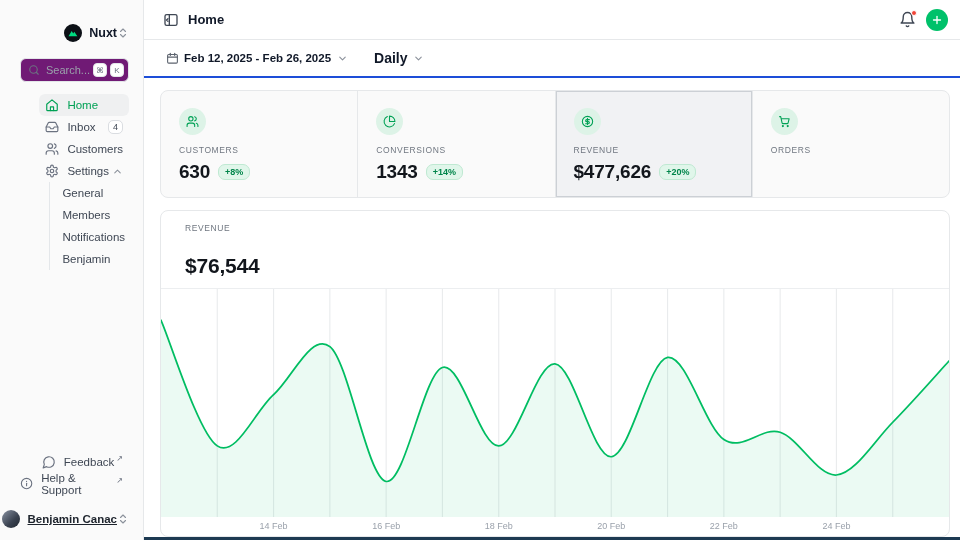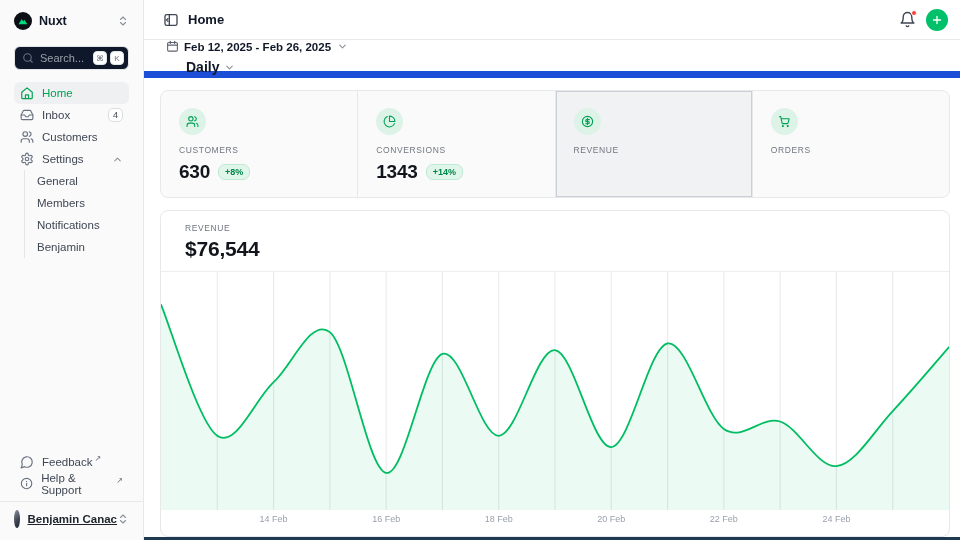--- a/index.html
+++ b/index.html
@@ -1,26 +1,26 @@
 <!DOCTYPE html>
 <html><head>
 <meta charset="utf-8">
 <style>
   * { margin:0; padding:0; box-sizing:border-box; }
   html,body { width:960px; height:540px; overflow:hidden; }
   body { font-family:"Liberation Sans","DejaVu Sans",sans-serif; background:#fff; color:#12161c; display:flex; font-size:11.5px; }
   svg { display:block; }
 
   
-  .sidebar { width:144px; min-width:144px; background:#fafafa; border-right:1px solid #e6e8ea; display:flex; flex-direction:column; padding:10px 14px 8px 14px; }
+  .sidebar { width:144px; min-width:144px; background:#fafafa; border-right:1px solid #e6e8ea; display:flex; flex-direction:column; padding:22px 14px 8px 14px;align-items:flex-end; }
   .ws-row { display:flex; align-items:center; height:22px; margin-bottom:14px; cursor:pointer; }
   .ws-logo { width:18px; height:18px; border-radius:50%; background:#0c1016; display:flex; align-items:center; justify-content:center; margin-right:7px; }
   .ws-name { font-size:12.5px; font-weight:700; color:#101828; flex:1; }
   .muted-ic { color:#8b919b; }
-  .search-box { height:24px; background:#0f172a; border:1px solid #e3e6e9; border-radius:6px; display:flex; align-items:center; padding:0 4px 0 7px; margin-bottom:12px; }
+  .search-box { height:24px; background:#701a75; border:1px solid #e3e6e9; border-radius:6px; display:flex; align-items:center; padding:0 4px 0 7px; margin-bottom:12px; }
   .search-box .ph { color:#9aa1ab; flex:1; margin-left:6px; font-size:11px; }
   .kbd { border:1px solid #e3e6e9; background:#fff; border-radius:4px; font-size:8px; color:#6b7280; height:14px; min-width:14px; padding:0 2px; display:flex; align-items:center; justify-content:center; margin-left:3px; }
   .nav-item { height:22px; display:flex; align-items:center; border-radius:6px; padding:0 6px; color:#3f4754; cursor:pointer; }
   .nav-item .lbl { margin-left:8px; font-weight:500; }
   .nav-item.active { background:#eff0f1; color:#00a155; }
   .nav-item.active .lbl { color:#00a155; }
   .nav-ic { width:14px; height:14px; color:#6b7280; }
   .nav-item.active .nav-ic { color:#00a155; }
   .trail { margin-left:auto; color:#8b919b; }
   .badge-count { margin-left:auto; border:1px solid #dadde1; background:#fff; border-radius:5px; font-size:9px; color:#3f4754; padding:0 4px; height:14px; line-height:13px; }
@@ -37,21 +37,21 @@
 
   
   .main { flex:1; display:flex; flex-direction:column; position:relative; background:#fff; min-width:0; }
   .topbar { height:40px; border-bottom:1px solid #e6e8ea; display:flex; align-items:center; padding:0 12px 0 19px; }
   .collapse-btn { width:16px; height:16px; color:#3f4754; cursor:pointer; }
   .page-title { font-size:13px; font-weight:700; color:#101828; margin-left:9px; }
   .topbar-right { margin-left:auto; display:flex; align-items:center; gap:10px; }
   .bell-wrap { position:relative; width:17px; height:17px; color:#3f4754; cursor:pointer; }
   .dot { position:absolute; top:-1px; right:-1px; width:6px; height:6px; border-radius:50%; background:#f04438; border:1px solid #fff; }
   .plus-btn { width:22px; height:22px; border-radius:50%; background:#00c16a; color:#fff; display:flex; align-items:center; justify-content:center; cursor:pointer; border:none; }
-  .toolbar { height:38px; border-bottom:7px solid #1d4ed8; display:flex; align-items:flex-start; padding-left:22px; gap:6px;flex-direction:column; }
+  .toolbar { height:38px; border-bottom:2px solid #1d4ed8; display:flex; align-items:center; padding-left:22px; gap:6px; }
   .cal-ic { width:13px; height:13px; color:#5c636e; }
   .range-lbl { font-size:11.5px; font-weight:600; color:#101828; margin-left:5px; }
   .chev { width:11px; height:11px; color:#8b919b; }
   .interval { display:flex; align-items:center; gap:5px; margin-left:20px; cursor:pointer; }
   .interval .lbl { font-size:14px; font-weight:600; color:#101828; }
   .range-ctl { display:flex; align-items:center; cursor:pointer; }
 
   .content { flex:1; padding:12px 10px 3px 16px; display:flex; flex-direction:column; min-height:0; }
 
   
@@ -63,24 +63,24 @@
   .ic-circle svg { width:13px; height:13px; }
   .stat-label { font-size:8.5px; letter-spacing:.6px; color:#707781; font-weight:500; margin-bottom:6px; }
   .stat-row { display:flex; align-items:center; gap:8px; }
   .stat-value { font-size:19px; font-weight:700; color:#12161c; letter-spacing:-.2px; }
   .delta { font-size:9px; font-weight:700; color:#00854a; background:#e0f6ea; border:1px solid #bfe9d2; border-radius:7px; padding:2px 6px; }
 
   
   .chart-card { flex:1; border:1px solid #e6e8ea; border-radius:8px; background:#fff; display:flex; flex-direction:column; overflow:hidden; min-height:0; }
   .chart-head { padding:12px 24px 10px 24px; border-bottom:1px solid #eceef0; }
   .chart-label { font-size:8.5px; letter-spacing:.6px; color:#707781; font-weight:500; }
-  .chart-value { font-size:21px; font-weight:700; color:#12161c; margin-top:4px; letter-spacing:-.2px; }
+  .chart-value { font-size:21px; font-weight:700; color:#12161c; margin-top:21px; letter-spacing:-.2px; }
   .chart-plot { flex:1; position:relative; min-height:0; }
   .chart-plot svg { position:absolute; inset:0; width:100%; height:100%; }
-  .x-labels { height:26px; position:relative; }
+  .x-labels { height:19px; position:relative; }
   .x-labels span { position:absolute; top:4px; transform:translateX(-50%); font-size:9px; color:#9aa1ab; white-space:nowrap; }
 
   .bottom-strip { position:absolute; left:0; right:0; bottom:0; height:3px; background:#1d3a52; z-index:6; }
 </style>
 </head>
 <body>
 
 <aside class="sidebar">
   <div class="ws-row">
     <span class="ws-logo">
@@ -295,20 +295,24 @@
       </div>
       <div class="stat-card selected">
         <div class="ic-circle">
           <svg viewBox="0 0 24 24" fill="none" stroke="currentColor" stroke-width="2" stroke-linecap="round" stroke-linejoin="round">
               <circle cx="12" cy="12" r="9.5"></circle>
               <path d="M15.5 8.5h-5a1.9 1.9 0 1 0 0 3.8h3a1.9 1.9 0 1 1 0 3.8h-5"></path>
               <path d="M12 6.3v11.4"></path>
             </svg>
         </div>
         <div class="stat-label">REVENUE</div>
+        <div class="stat-row">
+          <span class="stat-value">$477,626</span>
+          <span class="delta">+20%</span>
+        </div>
       </div>
       <div class="stat-card">
         <div class="ic-circle">
           <svg viewBox="0 0 24 24" fill="none" stroke="currentColor" stroke-width="2" stroke-linecap="round" stroke-linejoin="round">
               <circle cx="9" cy="20.5" r="1"></circle>
               <circle cx="18" cy="20.5" r="1"></circle>
               <path d="M3 3h2l2.5 11.5a1.8 1.8 0 0 0 1.8 1.4h7.6a1.8 1.8 0 0 0 1.75-1.4L20.5 7H6"></path>
             </svg>
         </div>
         <div class="stat-label">ORDERS</div>

